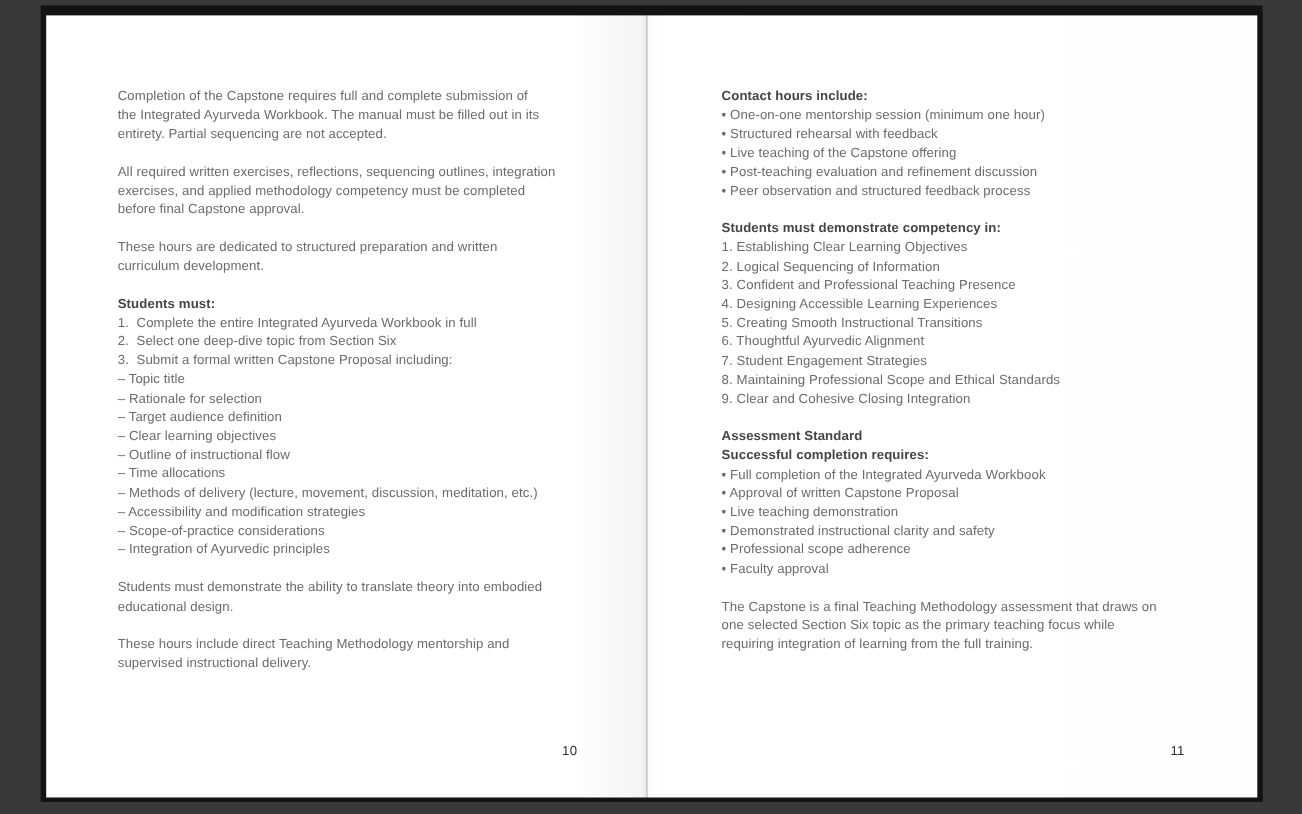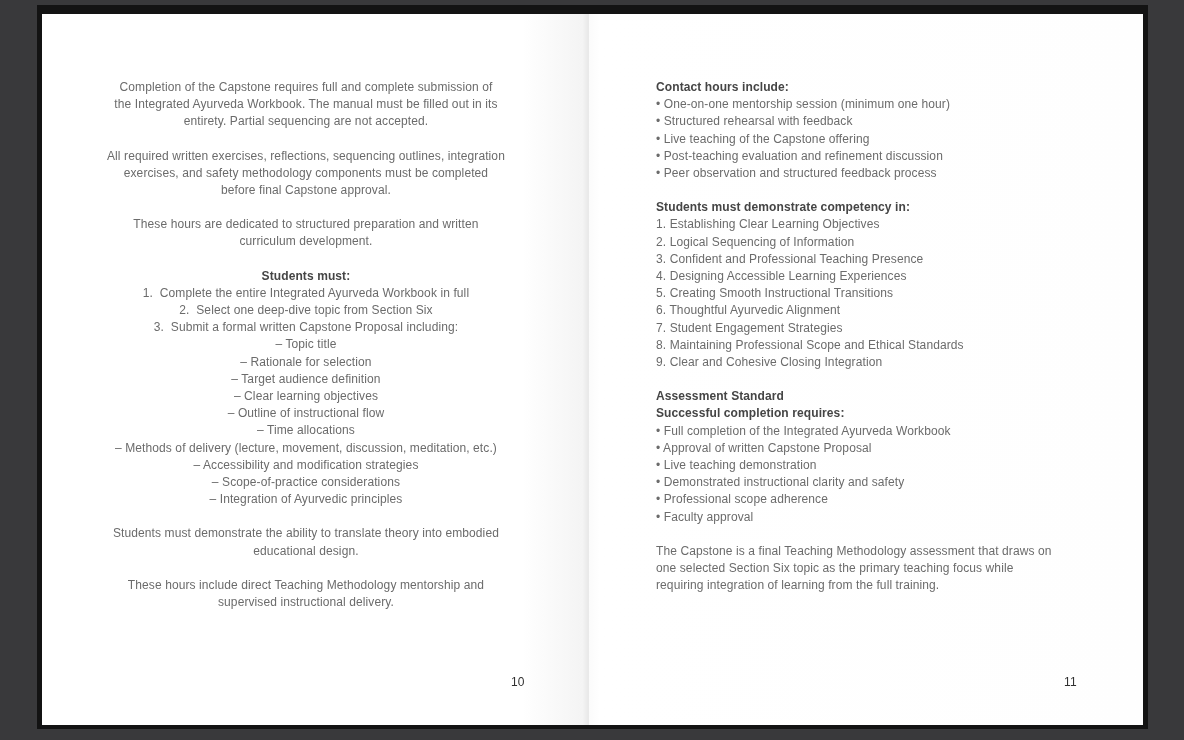--- a/index.html
+++ b/index.html
@@ -43,21 +43,21 @@
     background: linear-gradient(to right, #fbfbfb 0%, #ffffff 2%, #fefefe 100%);
   }
   .page-content {
     position: absolute;
     top: 65px;
     font-size: 12px;
     line-height: 17.2px;
     color: #6b6b6b;
     letter-spacing: 0.1px;
   }
-  .page-left .page-content { left: 65px; text-align: center; }
+  .page-left .page-content { left: 65px; }
   .page-right .page-content { left: 67px; }
   .block.gap { margin-top: 17px; }
   .block.heading .line {
     color: #454545;
     font-weight: bold;
   }
   .line {
     white-space: pre;
   }
   .page-number {
@@ -77,21 +77,21 @@
   <div class="pages">
     <div class="page page-left">
       <div class="page-content">
           <div class="block">
             <div class="line">Completion of the Capstone requires full and complete submission of</div>
             <div class="line">the Integrated Ayurveda Workbook. The manual must be filled out in its</div>
             <div class="line">entirety. Partial sequencing are not accepted.</div>
           </div>
           <div class="block gap">
             <div class="line">All required written exercises, reflections, sequencing outlines, integration</div>
-            <div class="line">exercises, and safety methodology components must be completed</div>
+            <div class="line">exercises, and applied methodology competency must be completed</div>
             <div class="line">before final Capstone approval.</div>
           </div>
           <div class="block gap">
             <div class="line">These hours are dedicated to structured preparation and written</div>
             <div class="line">curriculum development.</div>
           </div>
           <div class="block gap heading">
             <div class="line">Students must:</div>
           </div>
           <div class="block">

